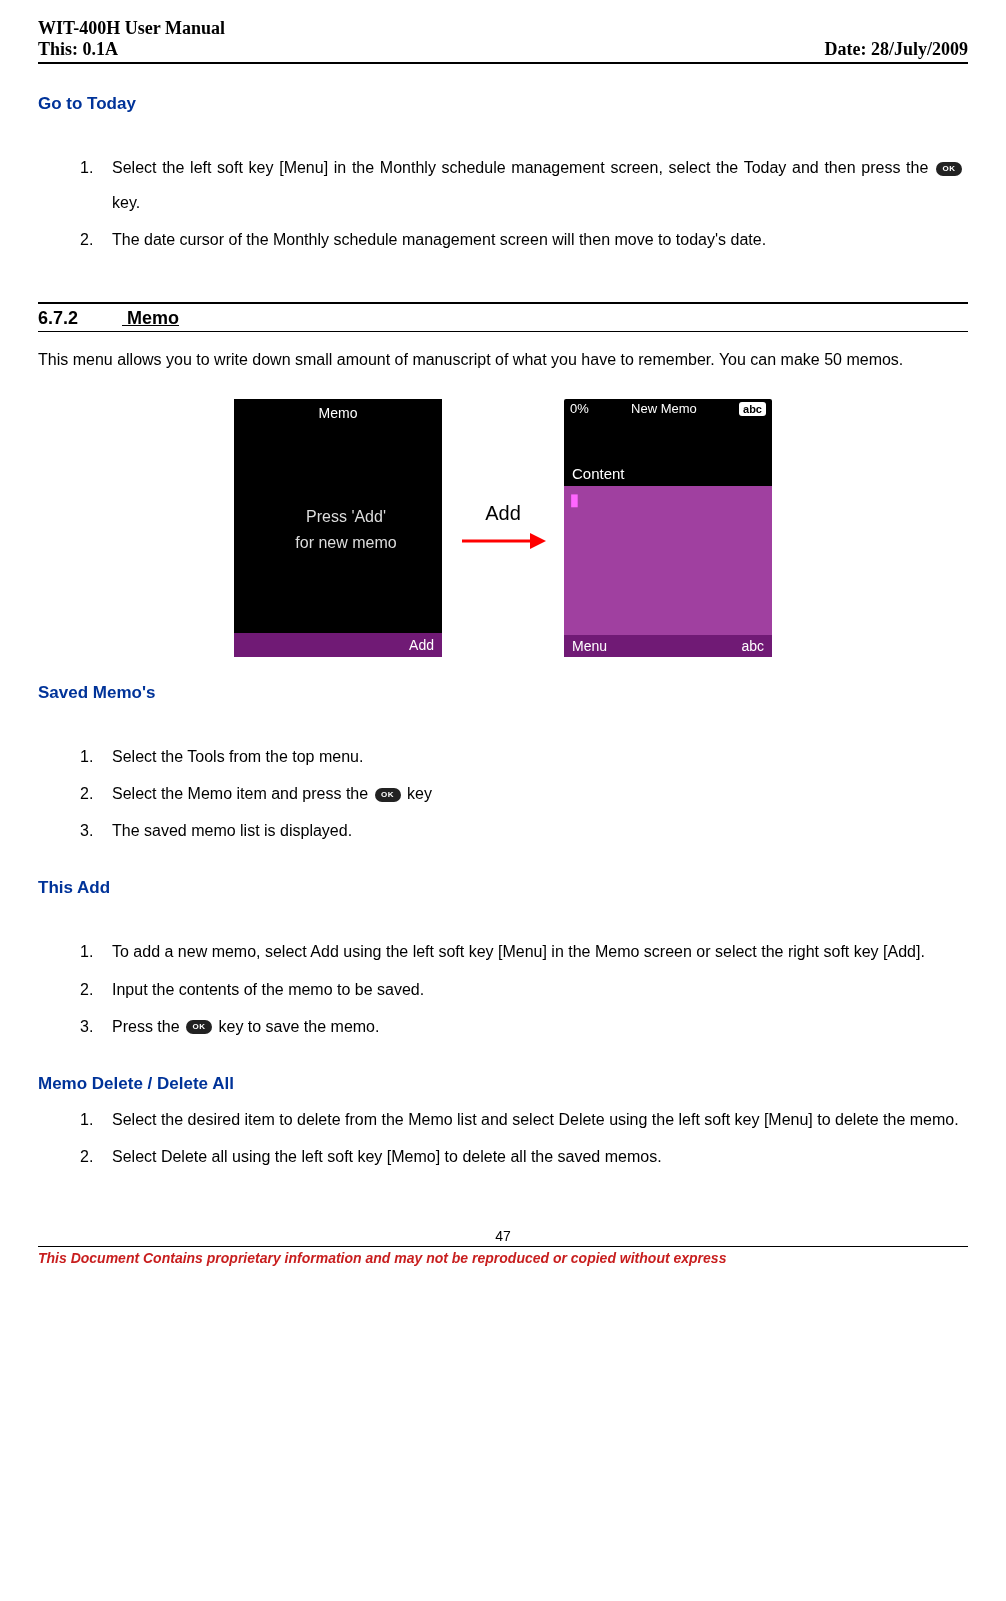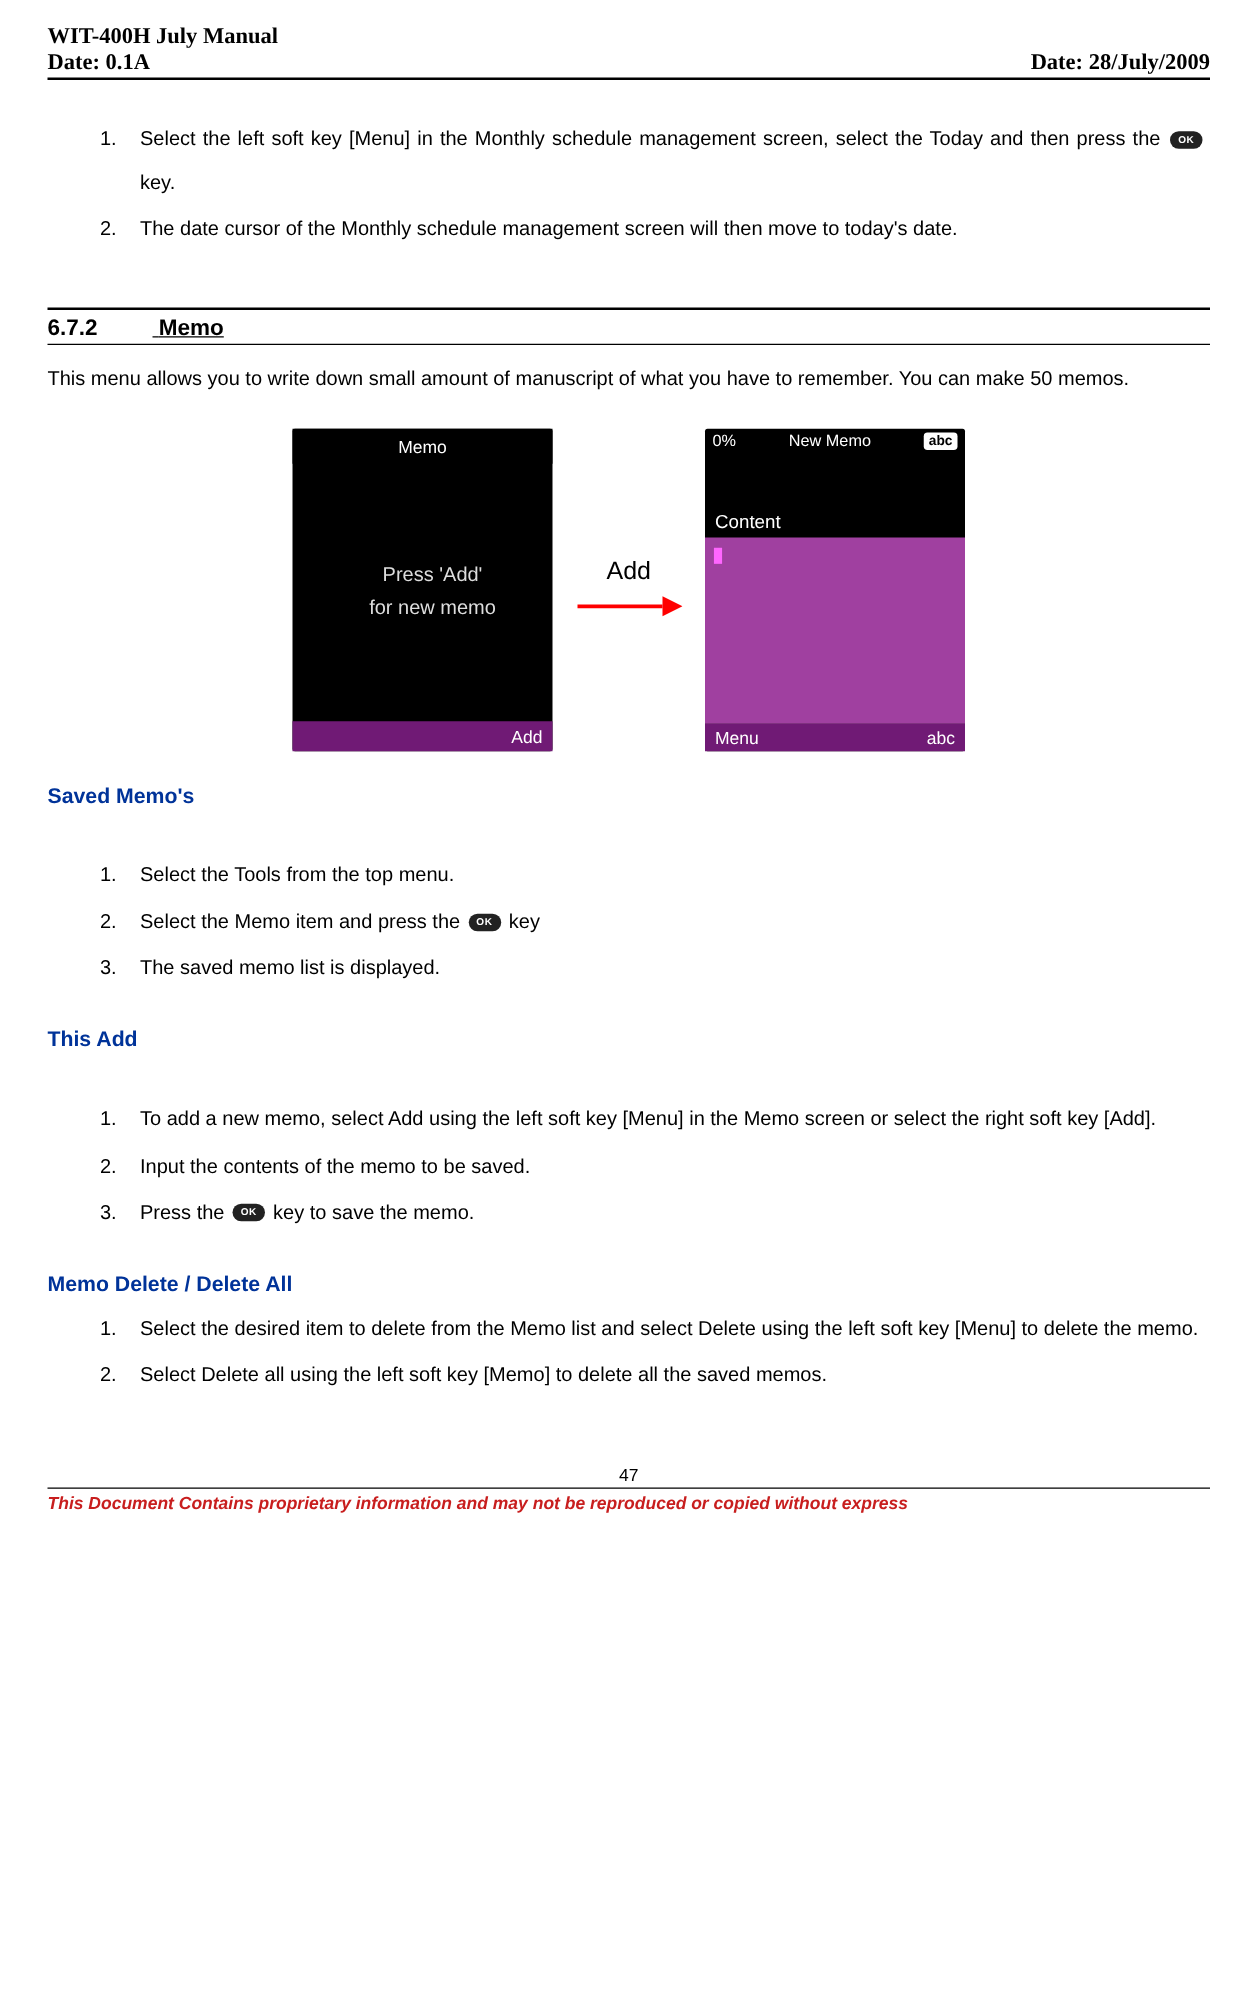--- a/index.html
+++ b/index.html
@@ -189,27 +189,28 @@
     margin-top: 2px;
   }
 </style>
 </head>
 <body>
 
 <div class="page">
 
   <div class="doc-header">
     <div>
-      <div>WIT-400H July Manual</div>
-      <div>Date: 0.1A</div>
+      <div>WIT-400H User Manual</div>
+      <div>This: 0.1A</div>
     </div>
     <div style="align-self:flex-end;">Date: 28/July/2009</div>
   </div>
   <div class="doc-header-line"></div>
 
+  <div class="subhead-blue">Go to Today</div>
   <div class="ol">
     <div class="li">
       <span class="num">1.</span>
       <span class="txt">
         <span>Select the left soft key [Menu] in the Monthly schedule management screen, select the Today and then press the </span>
         <span class="ok-key"></span>
         <span> key.</span>
       </span>
     </div>
     <div class="li">

